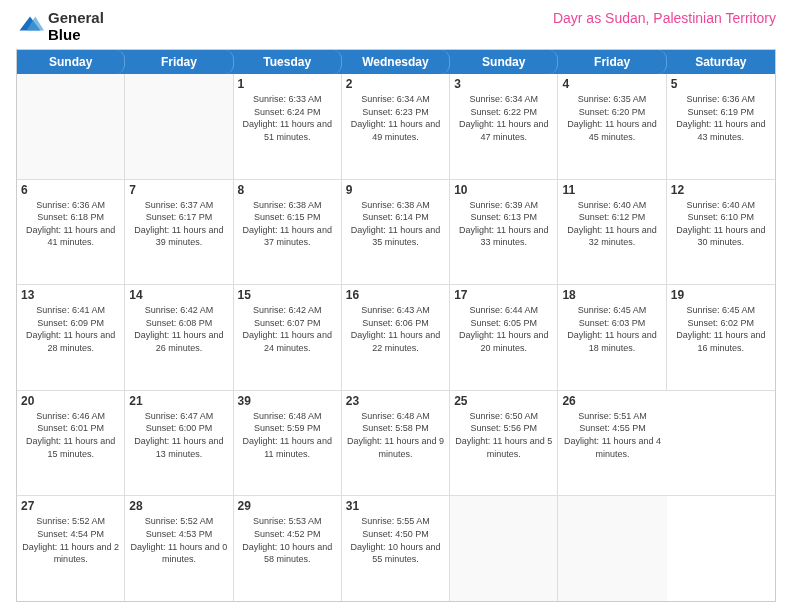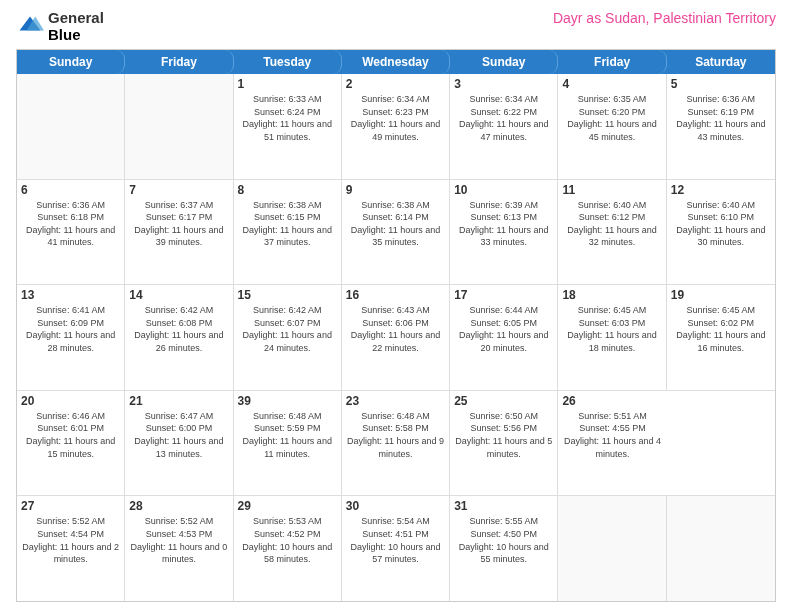--- a/index.html
+++ b/index.html
@@ -274,24 +274,20 @@
           </div>
           <div class="cal-cell">
             <span class="day-num">28</span>
             <div class="day-info">Sunrise: 5:52 AM<br>Sunset: 4:53 PM<br>Daylight: 11 hours and 0 minutes.</div>
           </div>
           <div class="cal-cell">
             <span class="day-num">29</span>
             <div class="day-info">Sunrise: 5:53 AM<br>Sunset: 4:52 PM<br>Daylight: 10 hours and 58 minutes.</div>
           </div>
           <div class="cal-cell">
-            <span class="day-num">30</span>
-            <div class="day-info">Sunrise: 5:54 AM<br>Sunset: 4:51 PM<br>Daylight: 10 hours and 57 minutes.</div>
-          </div>
-          <div class="cal-cell">
             <span class="day-num">31</span>
             <div class="day-info">Sunrise: 5:55 AM<br>Sunset: 4:50 PM<br>Daylight: 10 hours and 55 minutes.</div>
           </div>
           <div class="cal-cell empty"></div>
           <div class="cal-cell empty"></div>
         </div>
       </div>
   </div>
 </div>
 

